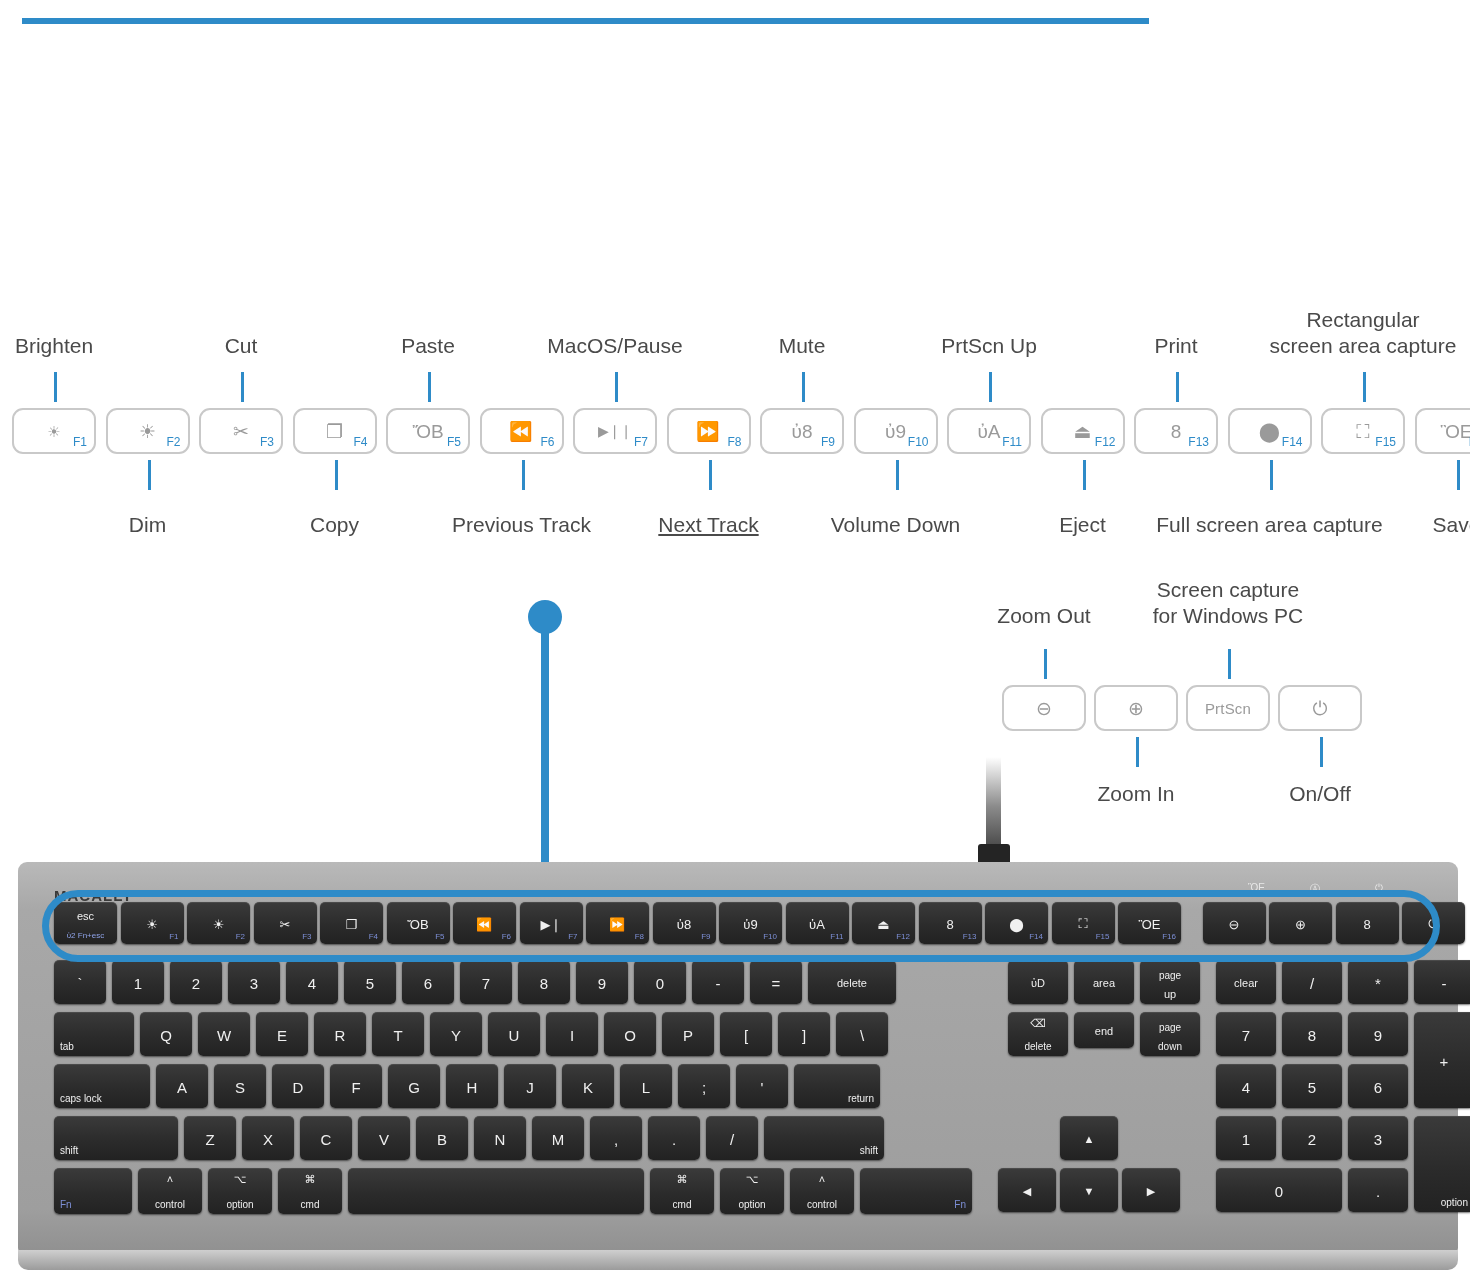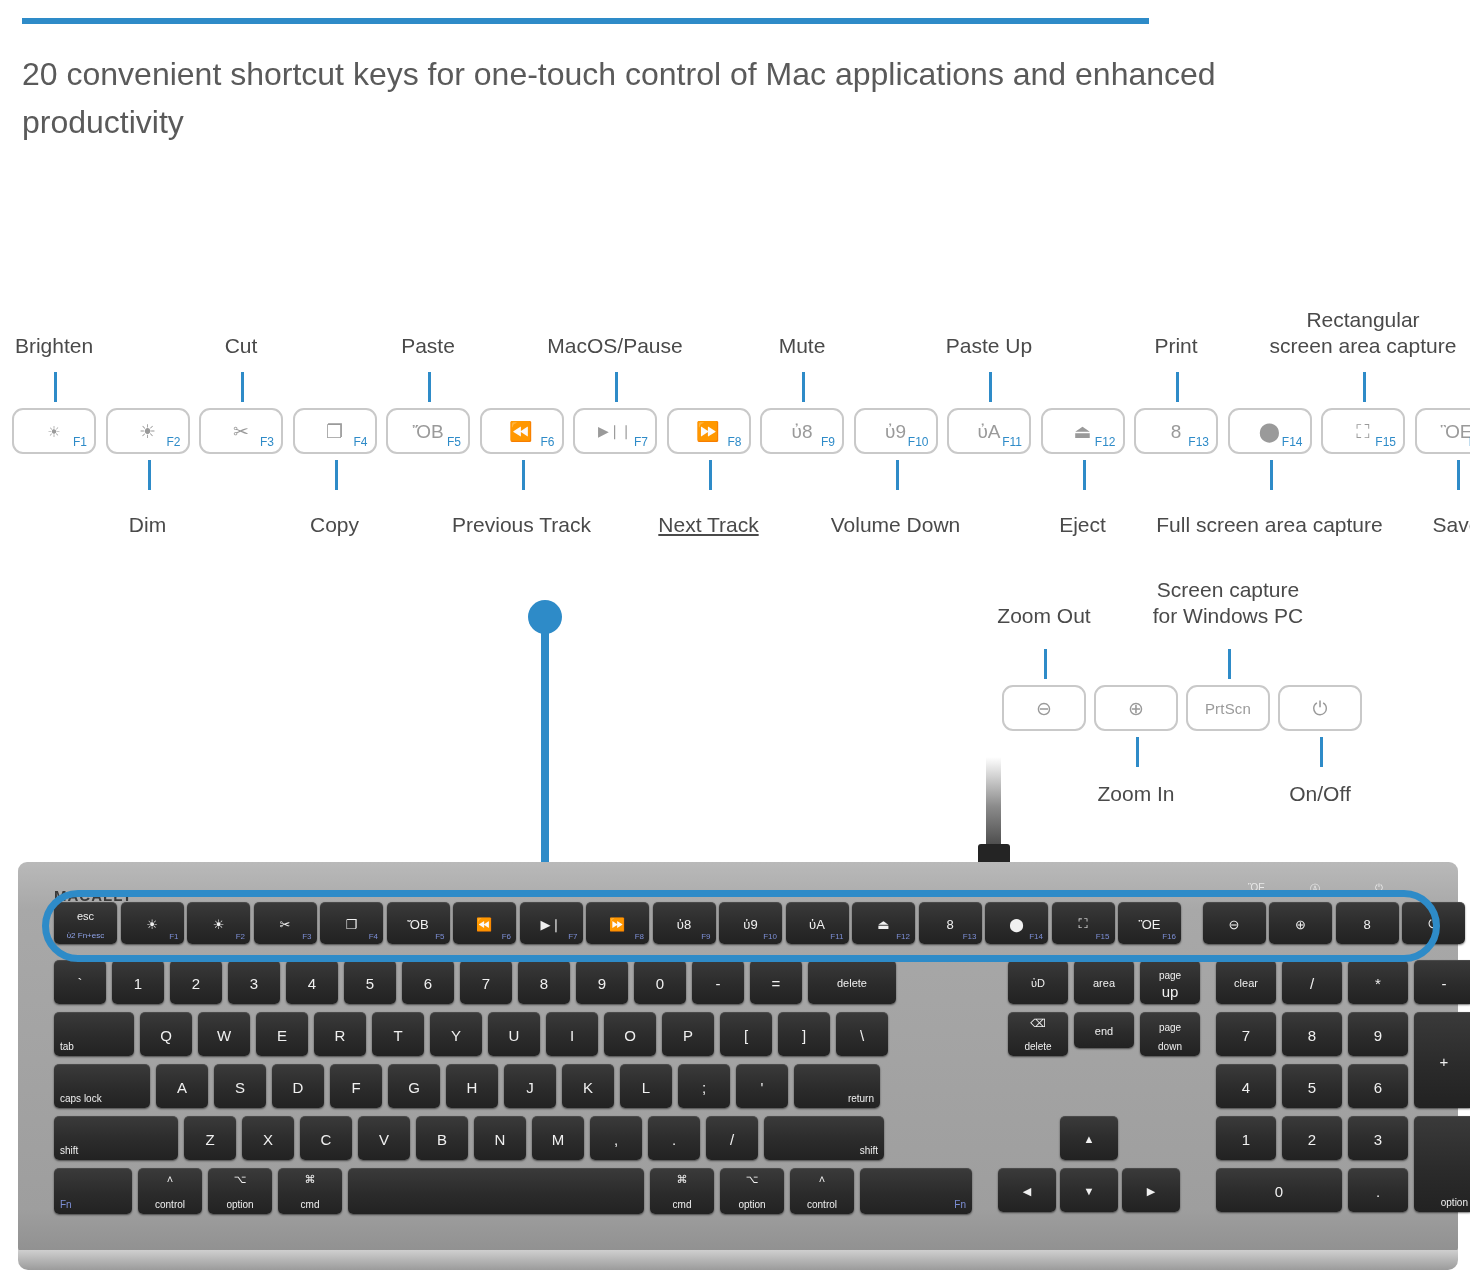--- a/index.html
+++ b/index.html
@@ -111,22 +111,20 @@
     border: 7px solid #2E8BC8; border-radius: 36px;
     pointer-events: none;
   }
   .led { position:absolute; font-size:10px; color:#e8e8e8; }
 </style>
 </head>
 <body>
 
 <div id="header">
   <div id="rule"></div>
-  <div id="subtitle">20 convenient shortcut keys for one-touch control of
-Mac applications and enhanced productivity</div>
 </div>
 
 <div id="callouts">
     <div class="fkey" style="position: absolute; left: 12px; top: 408px;">
       <div class="glyph" style="font-size: 15px;">☀</div>
       <div class="flabel">F1</div>
     </div>
     <div class="lead" style="left: 54px; top: 372px; height: 30px;"></div>
     <div class="cap" style="left: -106px; top: 333px;">Brighten</div>
     <div class="fkey" style="position: absolute; left: 105.5px; top: 408px;">
@@ -181,21 +179,21 @@
       <div class="glyph">ὐ9</div>
       <div class="flabel">F10</div>
     </div>
     <div class="lead" style="left: 895.5px; top: 460px; height: 30px;"></div>
     <div class="cap" style="left: 735.5px; top: 512px;">Volume Down</div>
     <div class="fkey" style="position: absolute; left: 947px; top: 408px;">
       <div class="glyph">ὐA</div>
       <div class="flabel">F11</div>
     </div>
     <div class="lead" style="left: 989px; top: 372px; height: 30px;"></div>
-    <div class="cap" style="left: 829px; top: 333px;">Paste Up</div>
+    <div class="cap" style="left: 829px; top: 333px;">PrtScn Up</div>
     <div class="fkey" style="position: absolute; left: 1040.5px; top: 408px;">
       <div class="glyph">⏏</div>
       <div class="flabel">F12</div>
     </div>
     <div class="lead" style="left: 1082.5px; top: 460px; height: 30px;"></div>
     <div class="cap" style="left: 922.5px; top: 512px;">Eject</div>
     <div class="fkey" style="position: absolute; left: 1134px; top: 408px;">
       <div class="glyph">὚8</div>
       <div class="flabel">F13</div>
     </div>
@@ -529,21 +527,21 @@
           <span class="br" style="font-size: 10px; color: rgb(125, 143, 214);">Fn</span>
         </div>
         <div class="key" style="left: 990px; top: 98px; width: 60px; height: 44px;">
           <span class="c" style="font-size: 11px;">ὐD</span>
         </div>
         <div class="key" style="left: 1056px; top: 98px; width: 60px; height: 44px;">
           <span class="c" style="font-size: 11px;">area</span>
         </div>
         <div class="key" style="left: 1122px; top: 98px; width: 60px; height: 44px;">
           <span class="tc" style="font-size: 10px; top: 9px;">page</span>
-          <span class="bc" style="font-size: 15px;">up</span>
+          <span class="bc" style="font-size: 11px;">up</span>
         </div>
         <div class="key" style="left: 990px; top: 150px; width: 60px; height: 44px;">
           <span class="tc" style="font-size: 11px;">⌫</span>
           <span class="bc" style="font-size: 10px;">delete</span>
         </div>
         <div class="key" style="left: 1056px; top: 150px; width: 60px; height: 36px;">
           <span class="c" style="font-size: 11px;">end</span>
         </div>
         <div class="key" style="left: 1122px; top: 150px; width: 60px; height: 44px;">
           <span class="tc" style="font-size: 10px; top: 9px;">page</span>

